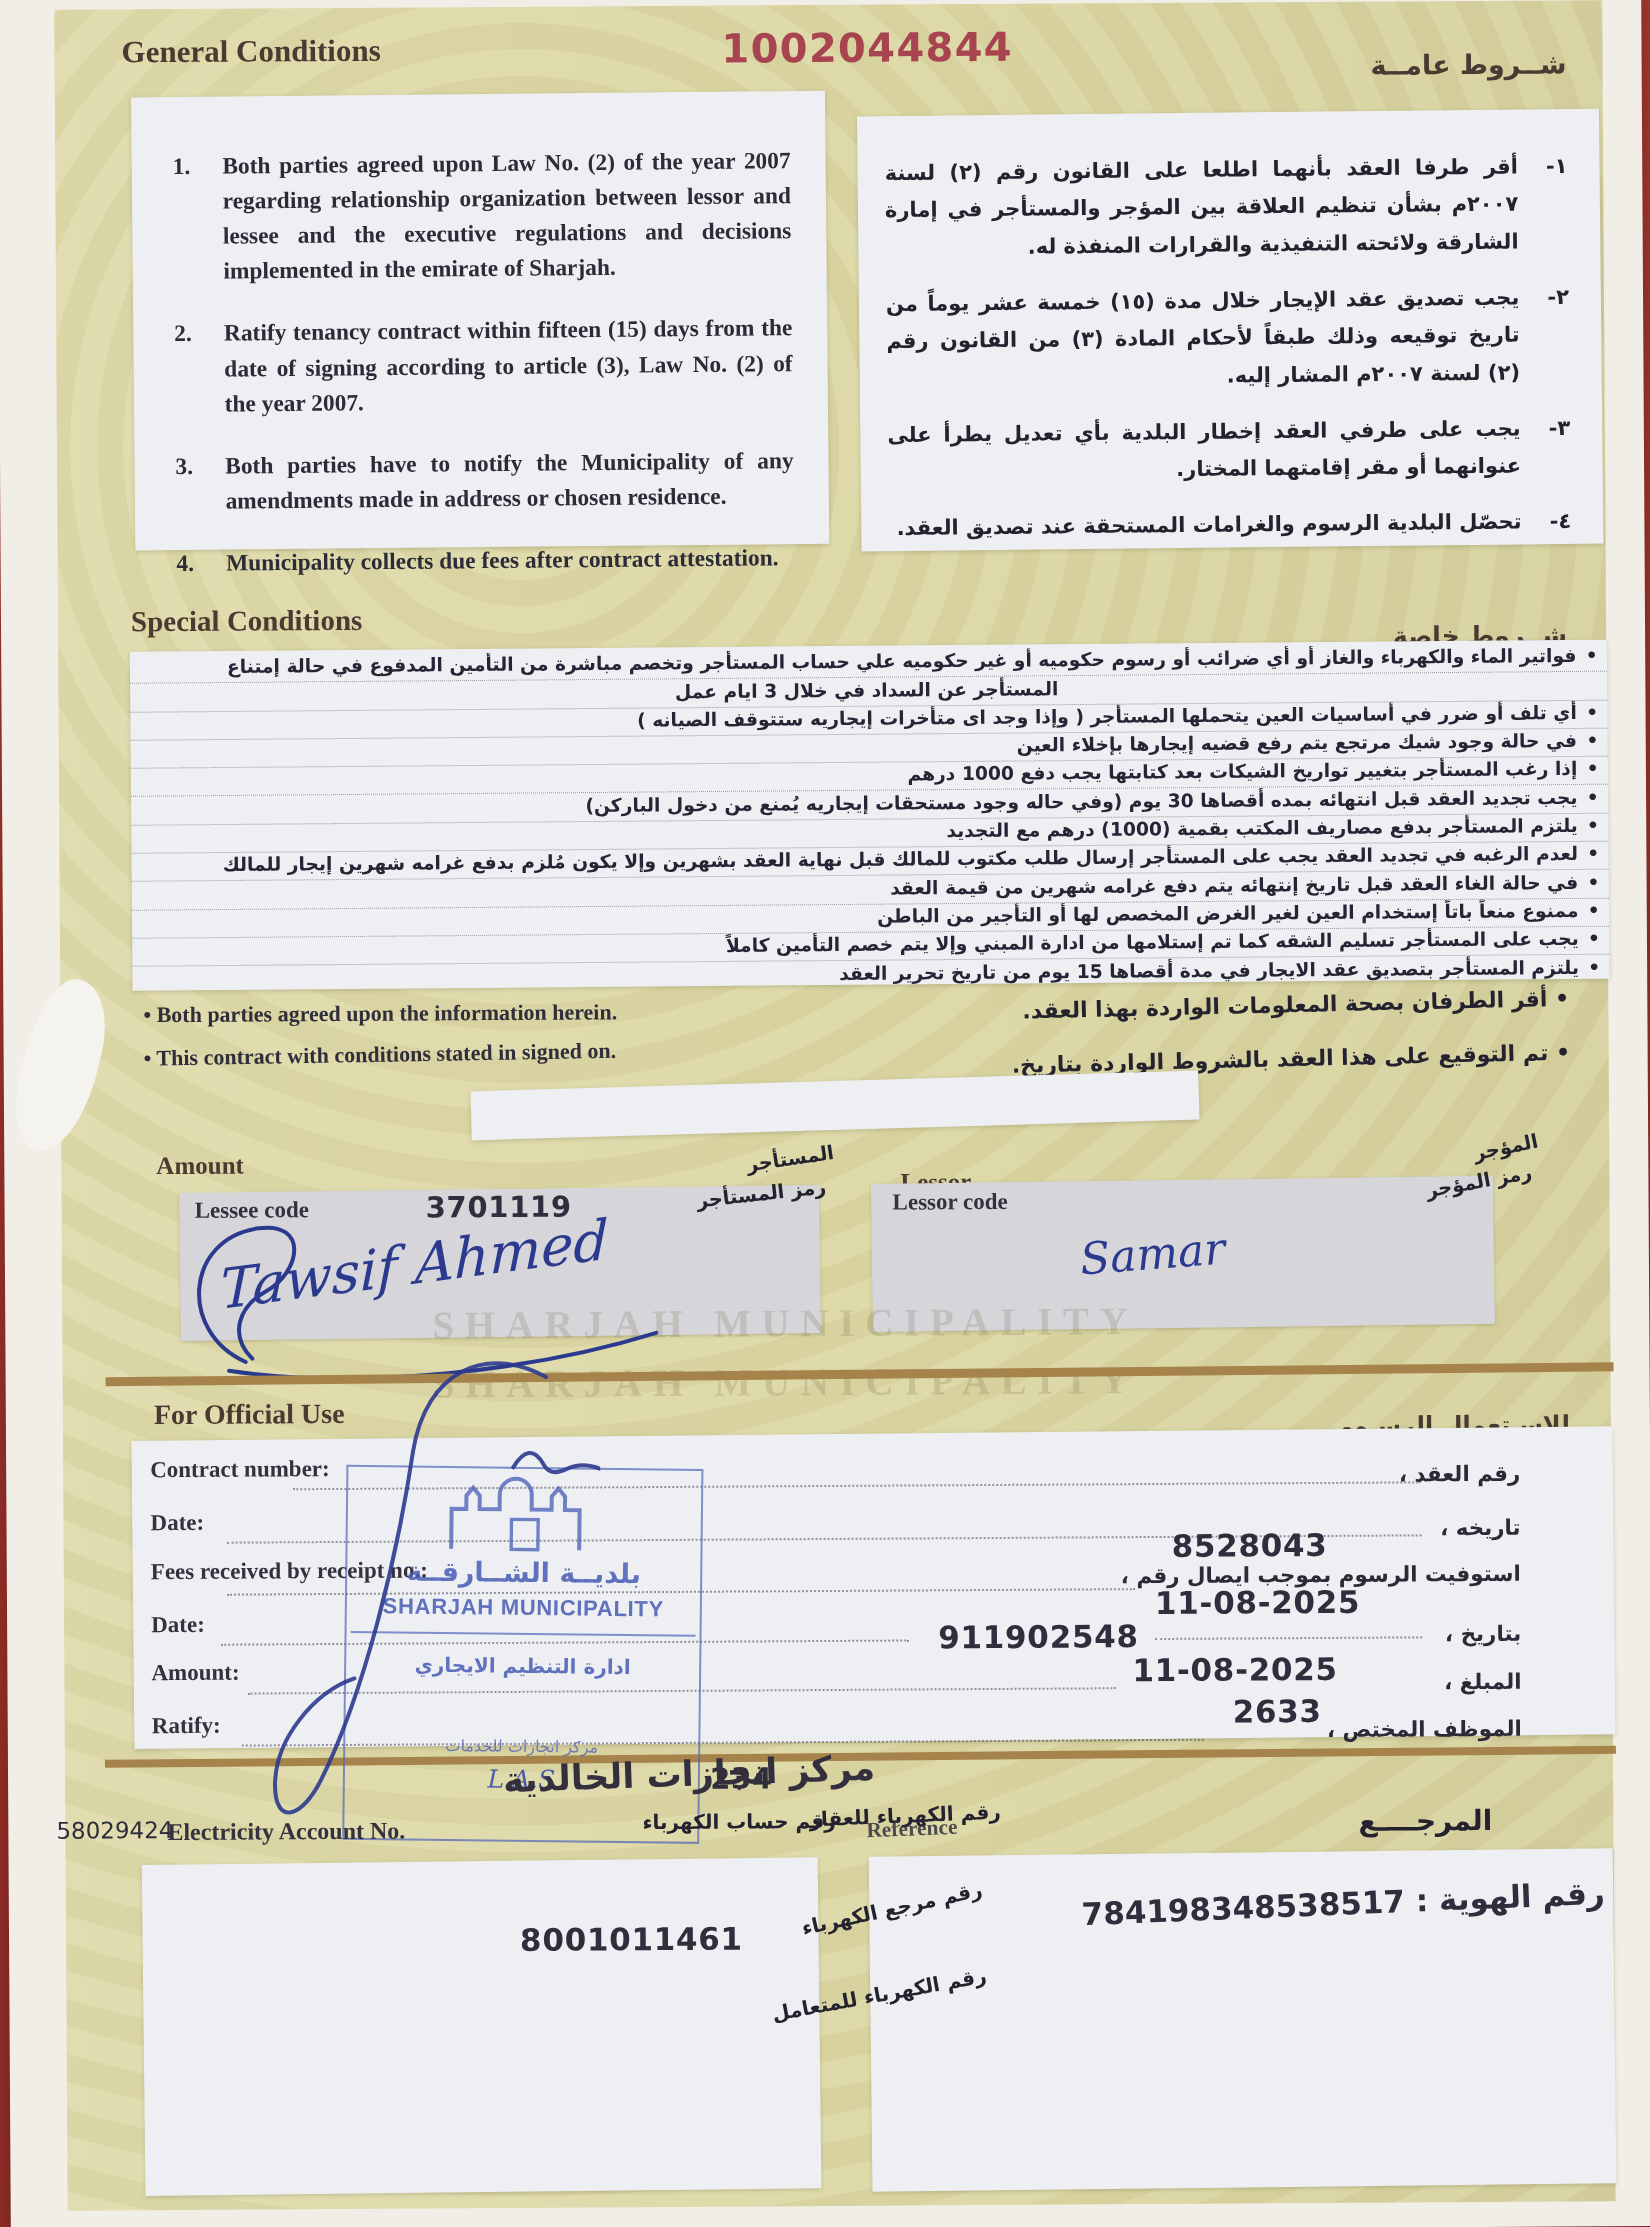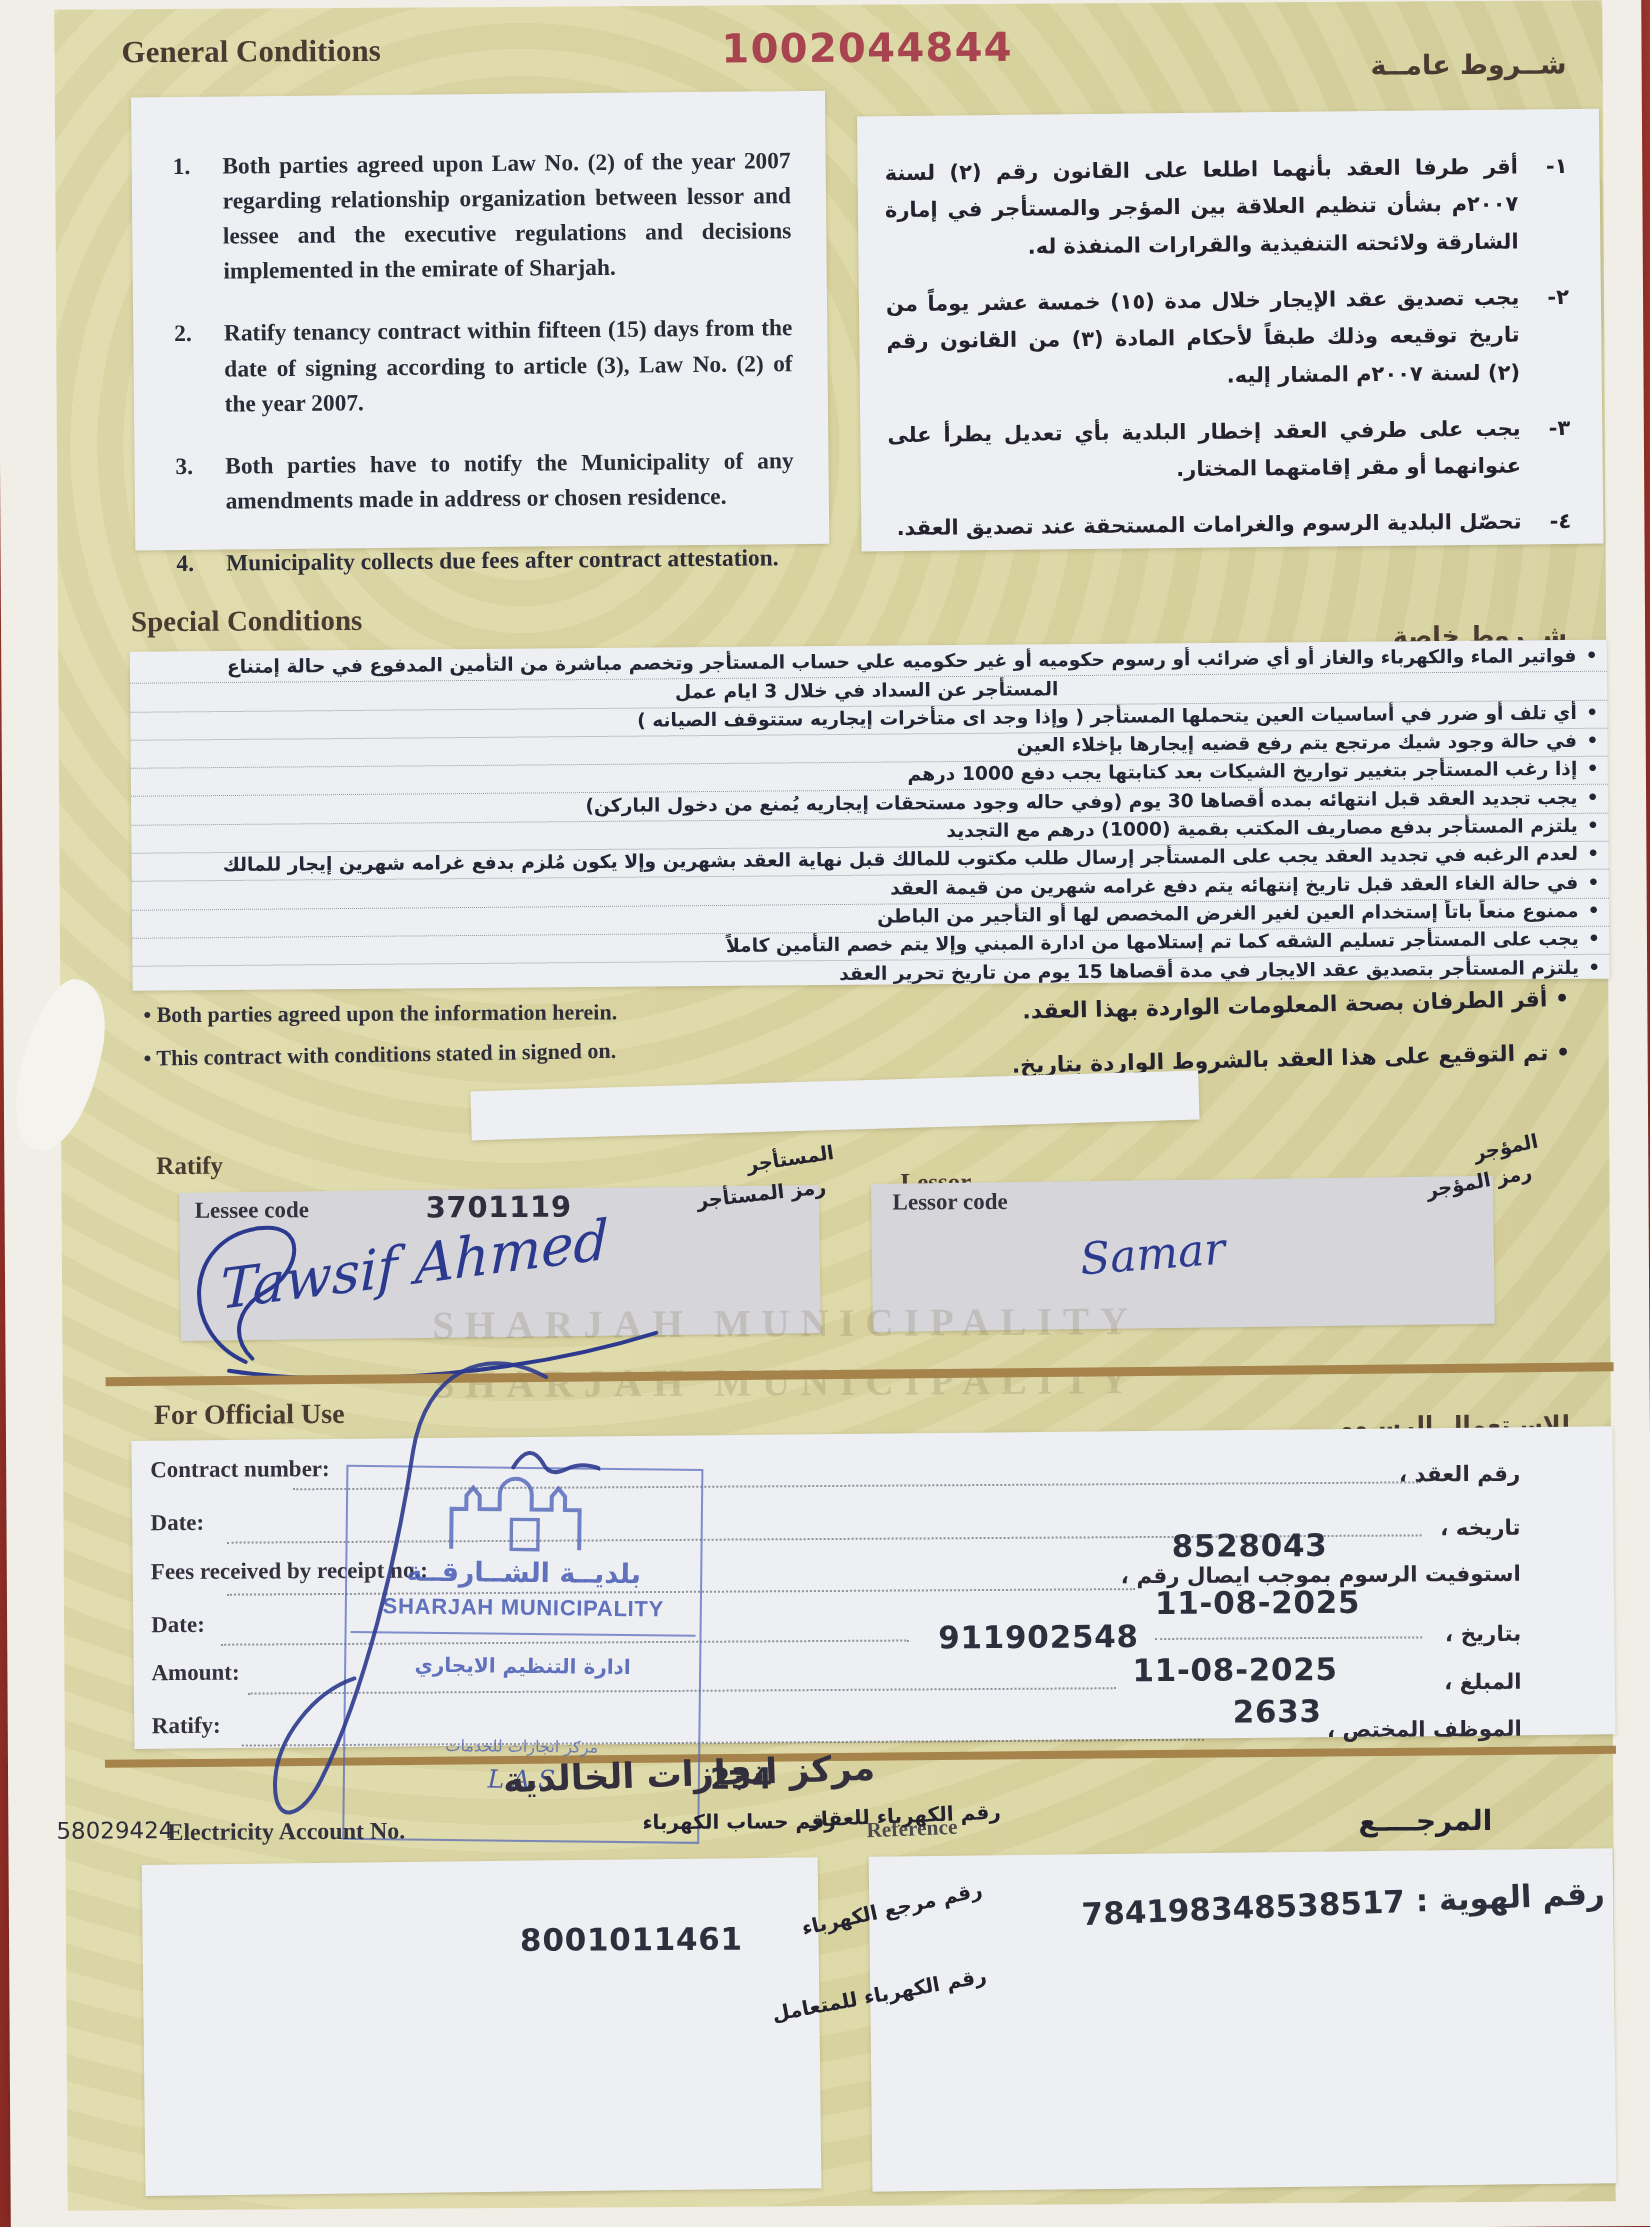--- a/index.html
+++ b/index.html
@@ -116,21 +116,21 @@
       </div>
     </div>
 
     <div class="abs serif" style="left:140px;top:1005px;font-size:22px;font-weight:bold;color:#2f2e3a;"><span>•</span> <span>Both parties agreed upon the information herein.</span></div>
     <div class="abs serif" style="left:140px;top:1046px;font-size:22px;font-weight:bold;color:#2f2e3a;transform:rotate(-0.6deg);"><span>•</span> <span>This contract with conditions stated in signed on.</span></div>
     <div class="abs ar artext" style="right:78px;top:1002px;font-size:22px;transform:rotate(-1deg);"><span>•</span> <span>أقر الطرفان بصحة المعلومات الواردة بهذا العقد.</span></div>
     <div class="abs ar artext" style="right:78px;top:1056px;font-size:22px;transform:rotate(-1deg);"><span>•</span> <span>تم التوقيع على هذا العقد بالشروط الواردة بتاريخ.</span></div>
 
     <div class="abs pasted" style="left:467px;top:1088px;width:728px;height:49px;transform:rotate(-1.3deg);"></div>
 
-    <div class="abs heading serif" style="left:152px;top:1155px;font-size:25px;">Ratify</div>
+    <div class="abs heading serif" style="left:152px;top:1155px;font-size:25px;">Amount</div>
     <div class="abs ar artext" style="left:742px;top:1154px;font-size:19.4px;transform:rotate(-8deg);">المستأجر</div>
 
     <div class="abs graybox" style="left:175px;top:1194px;width:640px;height:148px;transform:rotate(-0.35deg);"></div>
     <div class="abs fieldlab" style="left:190px;top:1201px;">Lessee code</div>
     <div class="abs val" style="left:421px;top:1195px;font-size:29px;font-family:'DejaVu Sans',sans-serif;">3701119</div>
     <div class="abs ar artext" style="left:692px;top:1189px;font-size:19.4px;transform:rotate(-6deg);">رمز المستأجر</div>
 
     <svg class="abs" style="left:160px;top:1195px;" width="521" height="194" viewBox="0 0 780 290">
       <path d="M120 255 C 20 210, 30 70, 140 55 C 215 45, 205 120, 150 150 C 110 172, 95 215, 130 250" fill="none" stroke="#2b3a8e" stroke-width="6" stroke-linecap="round"></path>
       <path d="M95 268 C 300 300, 560 268, 735 215" fill="none" stroke="#2b3a8e" stroke-width="6" stroke-linecap="round"></path>

